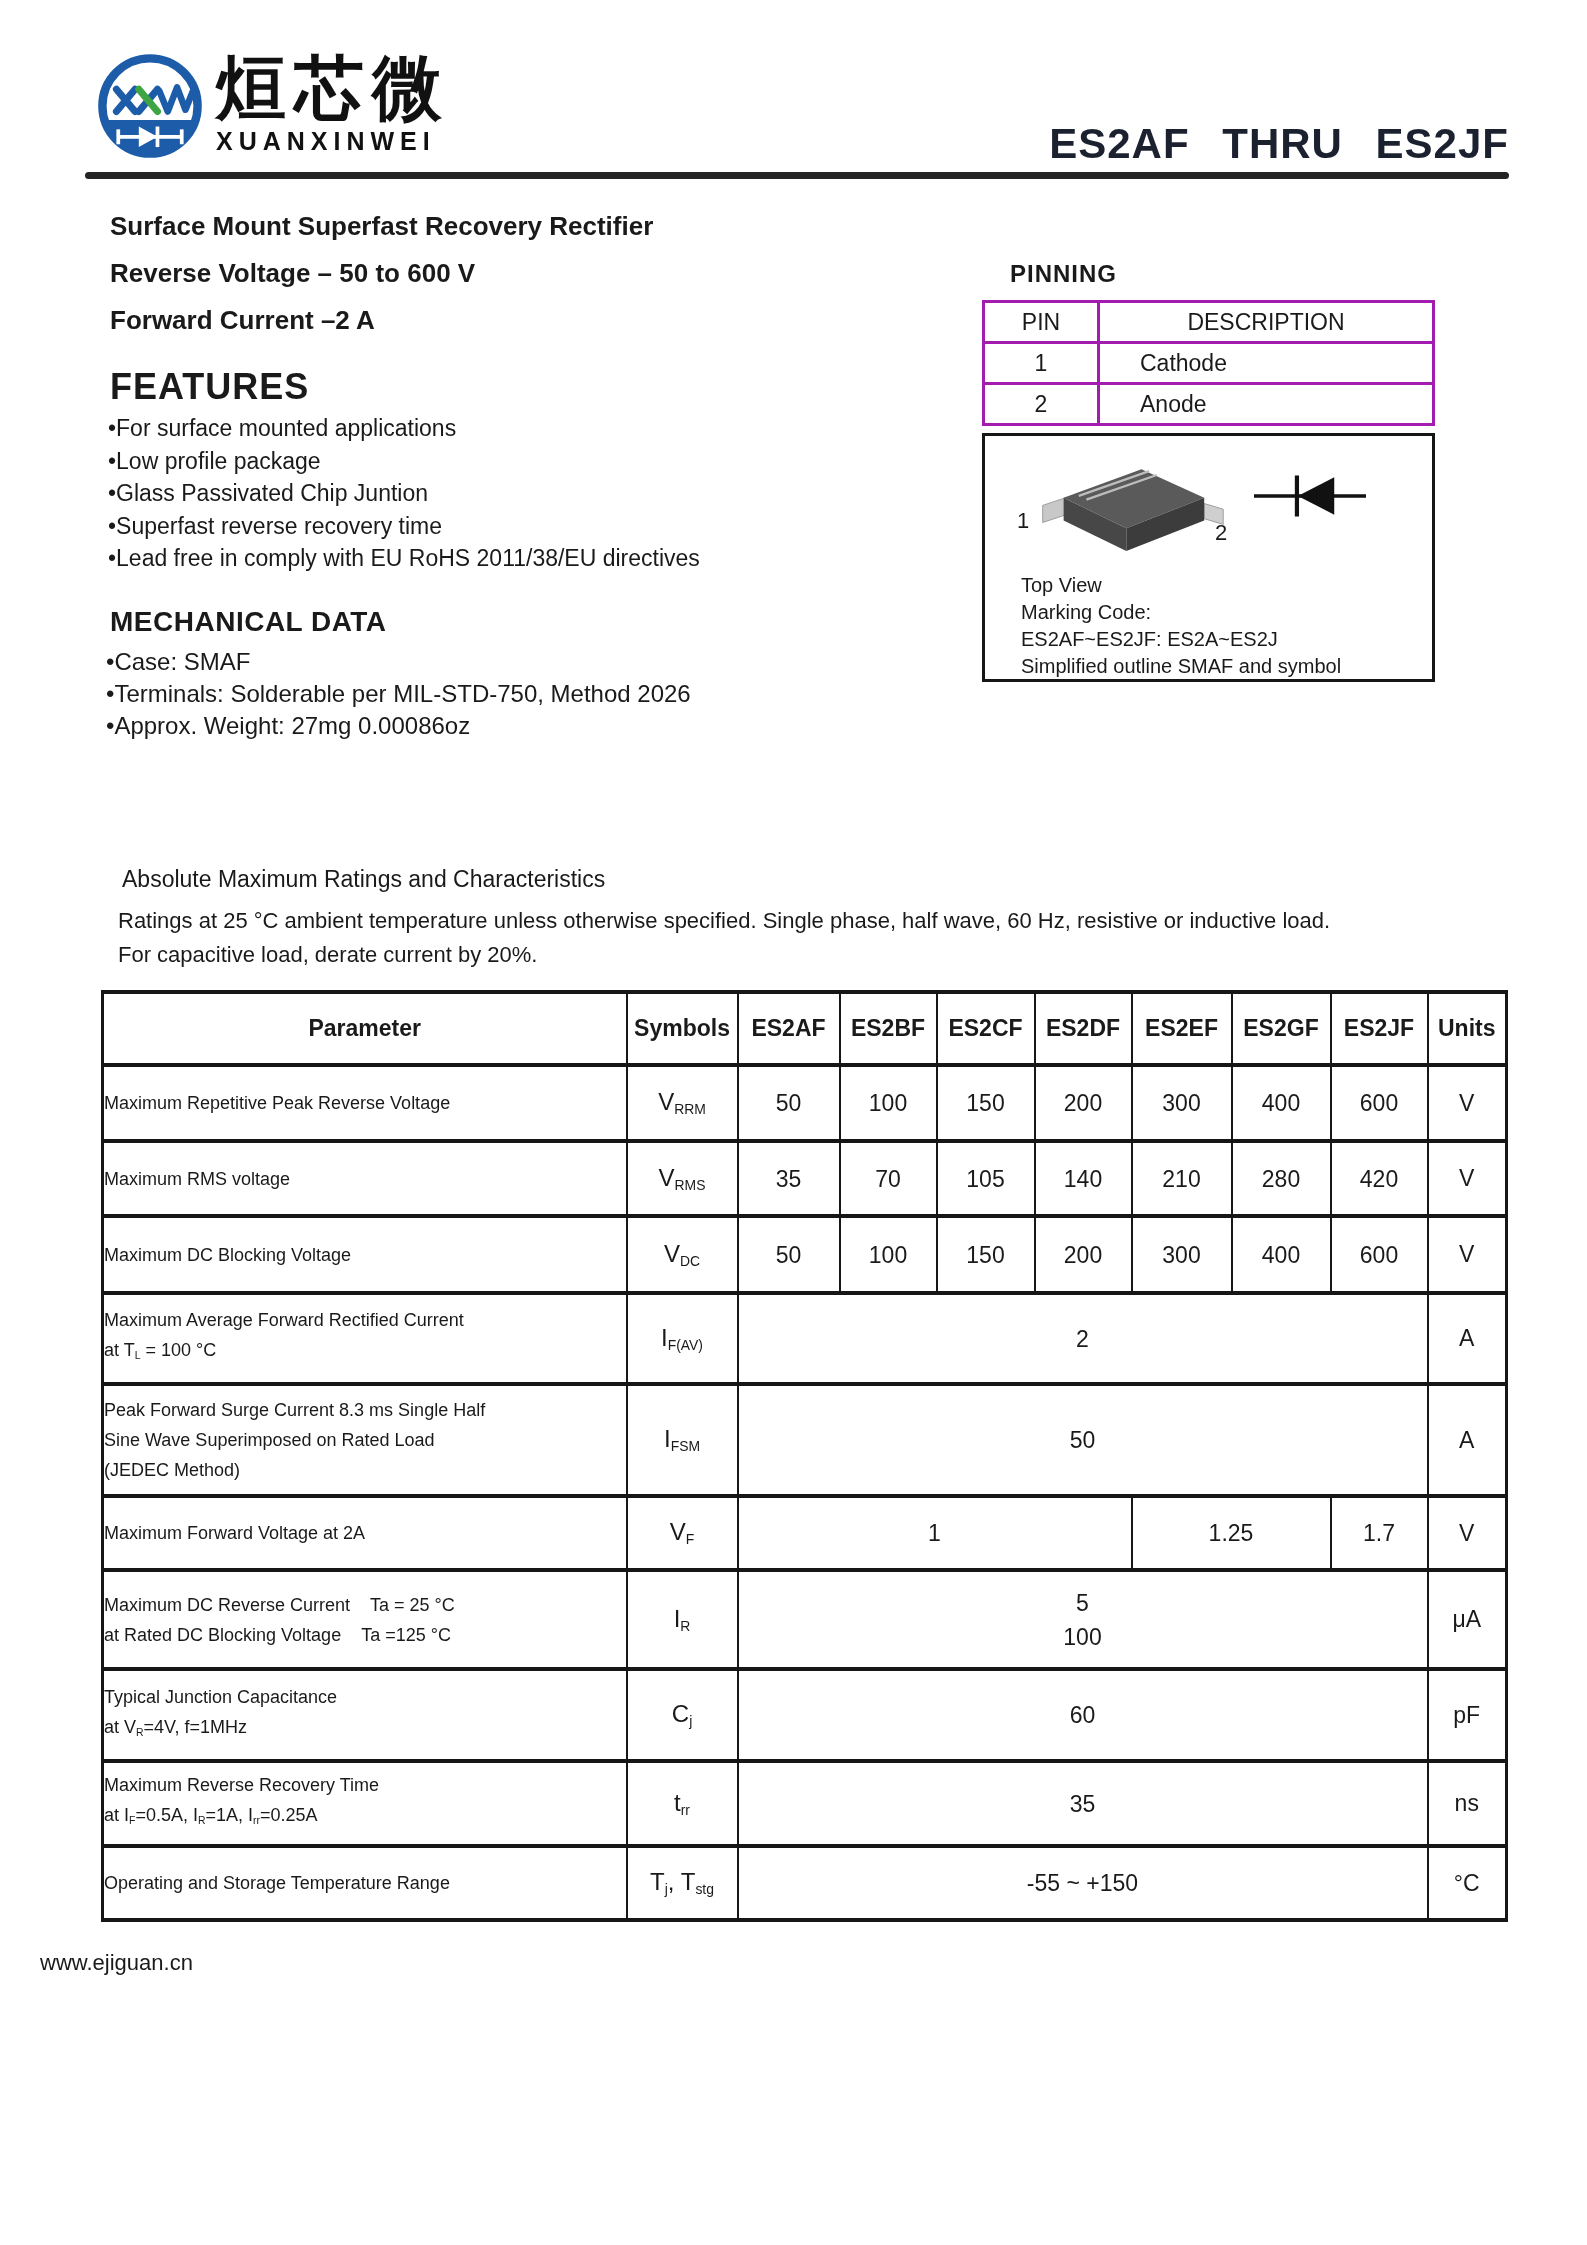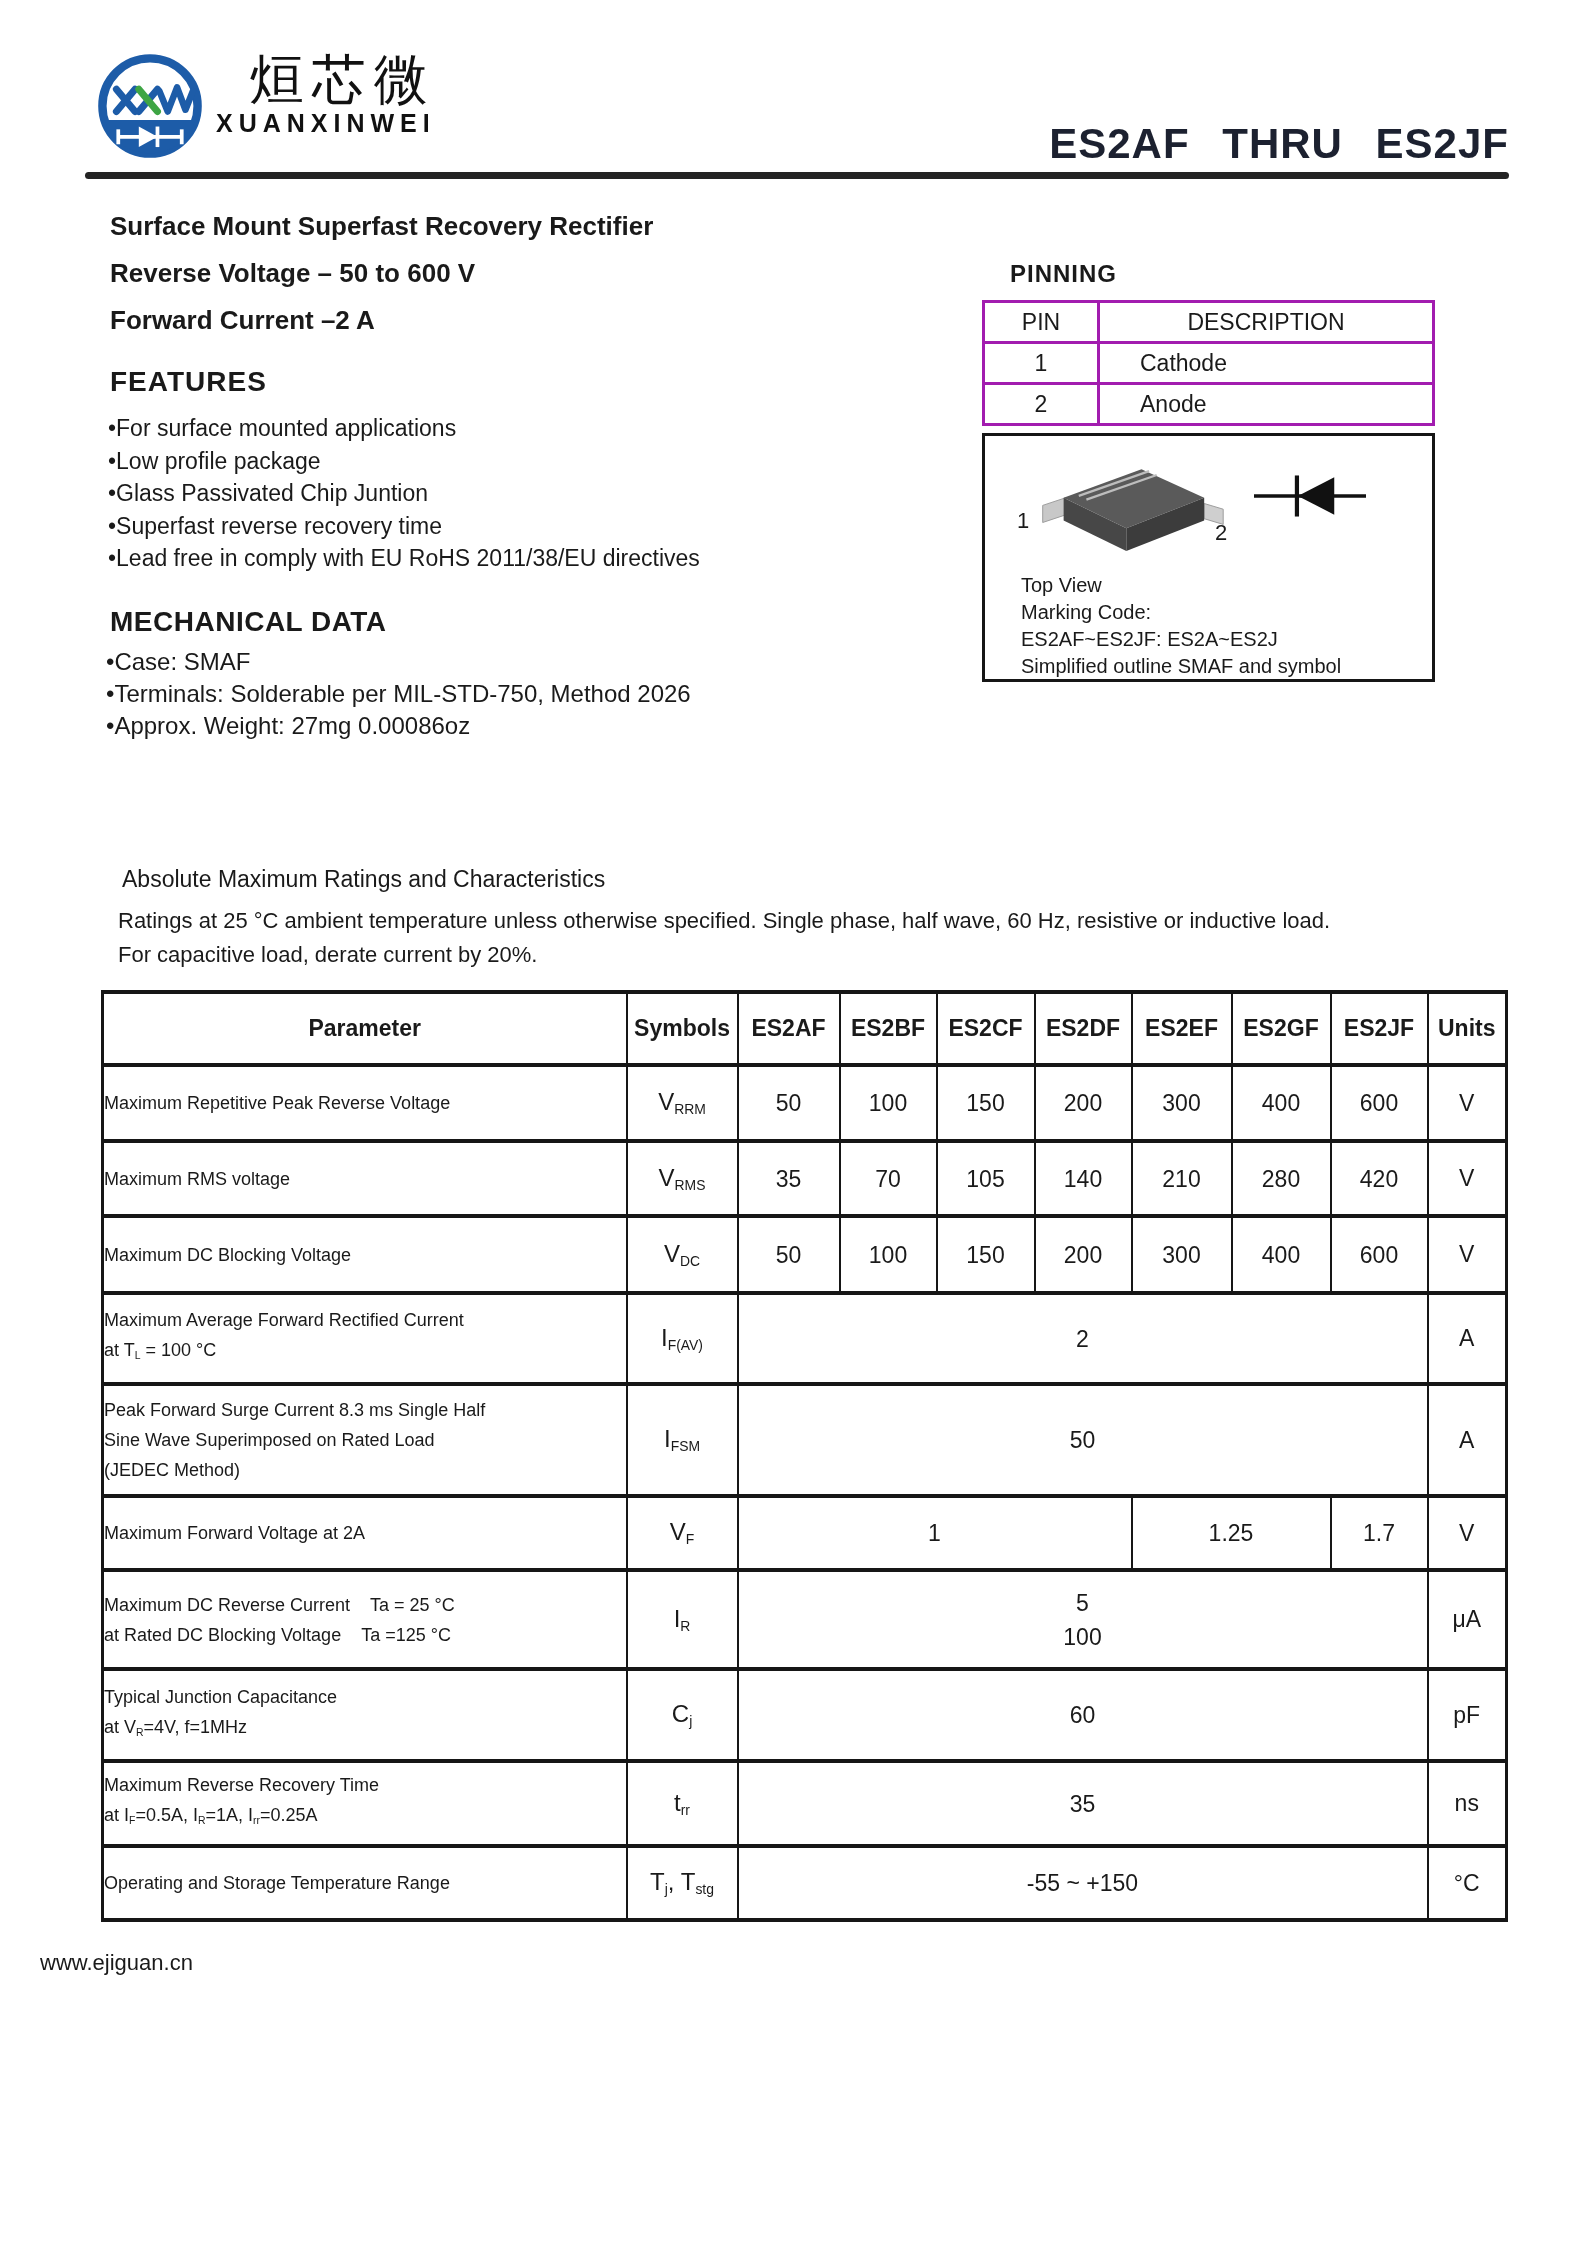--- a/index.html
+++ b/index.html
@@ -3,30 +3,30 @@
 <meta charset="utf-8">
 <style>
   html,body{margin:0;padding:0;background:#888;}
   #page{position:relative;width:1587px;height:2245px;background:#ffffff;
         font-family:"Liberation Sans","DejaVu Sans",sans-serif;color:#1a1a1a;overflow:hidden;margin:0 auto;}
 
   
   .logo{position:absolute;left:94px;top:50px;display:flex;align-items:flex-start;}
   .logo-mark{width:112px;height:112px;flex:0 0 auto;}
   .logo-text{margin-left:10px;}
-  .cn{font-size:54px;font-weight:normal;line-height:1.1;letter-spacing:8px;color:#111;text-align:right;}
+  .cn{font-size:70px;font-weight:bold;line-height:1.1;letter-spacing:8px;color:#111;text-align:right;}
   .en{font-size:25px;font-weight:600;letter-spacing:6px;margin-top:0px;color:#111;}
   .title{position:absolute;right:78px;top:120px;font-size:42px;font-weight:bold;color:#1c2130;
          word-spacing:20px;letter-spacing:1px;}
   .rule{position:absolute;left:85px;top:172px;width:1424px;height:7px;background:#242424;border-radius:4px;}
 
   
   .summary{position:absolute;left:110px;top:212px;}
   .summary div{font-size:26px;font-weight:bold;line-height:28px;margin-bottom:19px;}
-  .features-h{position:absolute;left:110px;top:366px;font-size:28px;font-weight:bold;letter-spacing:1px;}
+  .features-h{position:absolute;left:110px;top:366px;font-size:36px;font-weight:bold;letter-spacing:1px;}
   .blist{list-style:none;margin:0;padding:0;}
   .features{position:absolute;left:108px;top:412px;}
   .features li{font-size:23px;line-height:32.5px;}
   .blist li::before{content:"\2022 ";}
   .mech-h{position:absolute;left:110px;top:606px;font-size:28px;font-weight:bold;letter-spacing:0.5px;}
   .mech{position:absolute;left:106px;top:646px;}
   .mech li{font-size:24px;line-height:32px;}
 
   
   .pin-h{position:absolute;left:1010px;top:260px;font-size:24px;font-weight:bold;letter-spacing:1px;}

